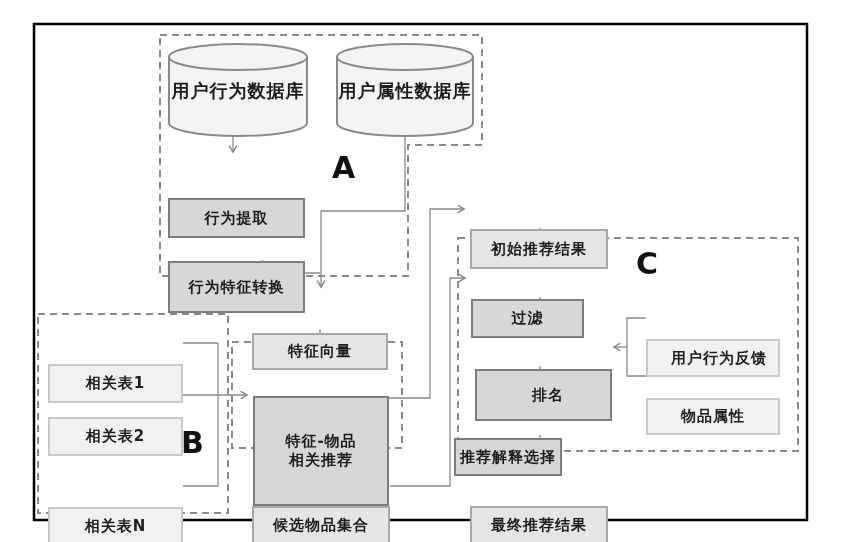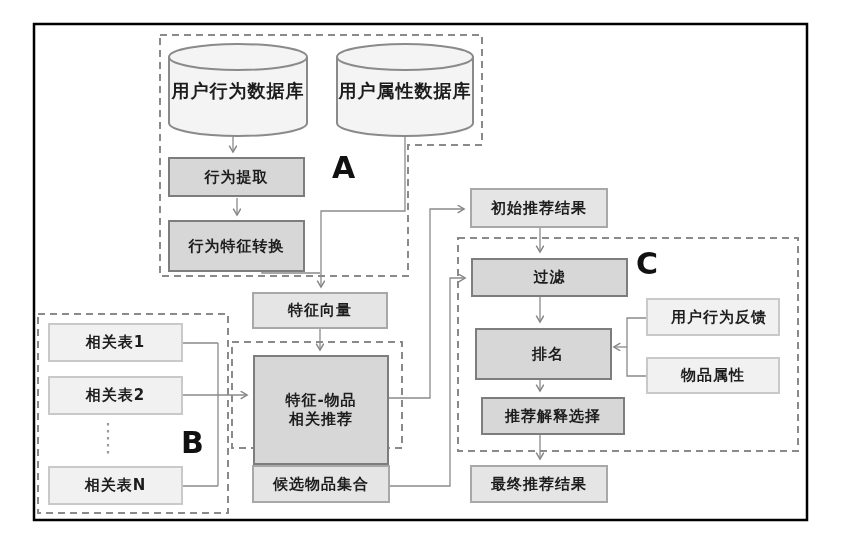--- a/index.html
+++ b/index.html
@@ -17,20 +17,21 @@
     display:flex;
     flex-direction:column;
     align-items:center;
     justify-content:center;
     text-align:center;
     font-size:15px;
     font-weight:600;
     letter-spacing:1px;
     color:#1d1d1d;
     line-height:1.25;
+    margin-top:41px;
   }
   .n-dark{background:#d7d7d7;border:2px solid #7d7d7d;}
   .n-mid{background:#e5e5e5;border:2px solid #a8a8a8;}
   .n-light{background:#f1f1f1;border:2px solid #c9c9c9;}
   .cyl-label{
     position:absolute;
     text-align:center;
     font-size:18px;
     font-weight:600;
     letter-spacing:1px;
@@ -104,23 +105,23 @@
   <div class="node n-light" style="left:48px;top:466px;width:135px;height:39px;">相关表N</div>
 
   <div class="node n-dark" style="left:253px;top:355px;width:136px;height:110px;">
     <div>特征-物品</div>
     <div>相关推荐</div>
   </div>
 
   <div class="node n-mid" style="left:252px;top:465px;width:138px;height:38px;">候选物品集合</div>
 
   <div class="node n-mid" style="left:470px;top:188px;width:138px;height:40px;">初始推荐结果</div>
-  <div class="node n-dark" style="left:471px;top:258px;width:157px;height:39px;">过滤</div>
+  <div class="node n-dark" style="left:471px;top:258px;width:113px;height:39px;">过滤</div>
   <div class="node n-dark" style="left:475px;top:328px;width:137px;height:52px;padding-left:9px;">排名</div>
-  <div class="node n-dark" style="left:481px;top:397px;width:144px;height:38px;">推荐解释选择</div>
+  <div class="node n-dark" style="left:454px;top:397px;width:108px;height:38px;">推荐解释选择</div>
   <div class="node n-mid" style="left:470px;top:465px;width:138px;height:38px;">最终推荐结果</div>
 
   <div class="node n-light" style="left:646px;top:298px;width:134px;height:38px;padding-left:12px;">用户行为反馈</div>
   <div class="node n-light" style="left:646px;top:357px;width:134px;height:37px;text-align:center;">物品属性</div>
 
   <div class="region-label" style="left:332px;top:150px;">A</div>
   <div class="region-label" style="left:181px;top:425px;">B</div>
   <div class="region-label" style="left:636px;top:246px;">C</div>
 
 </div>

